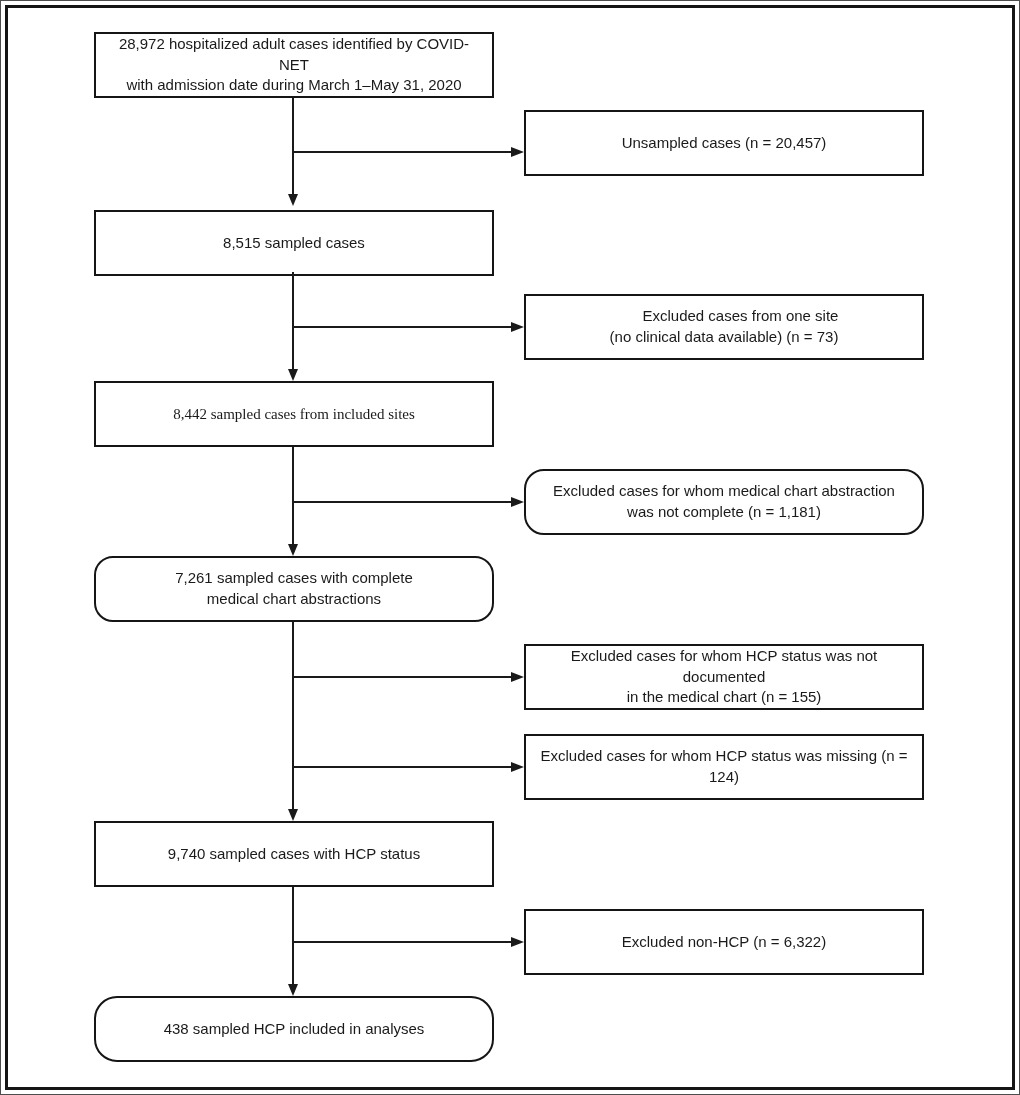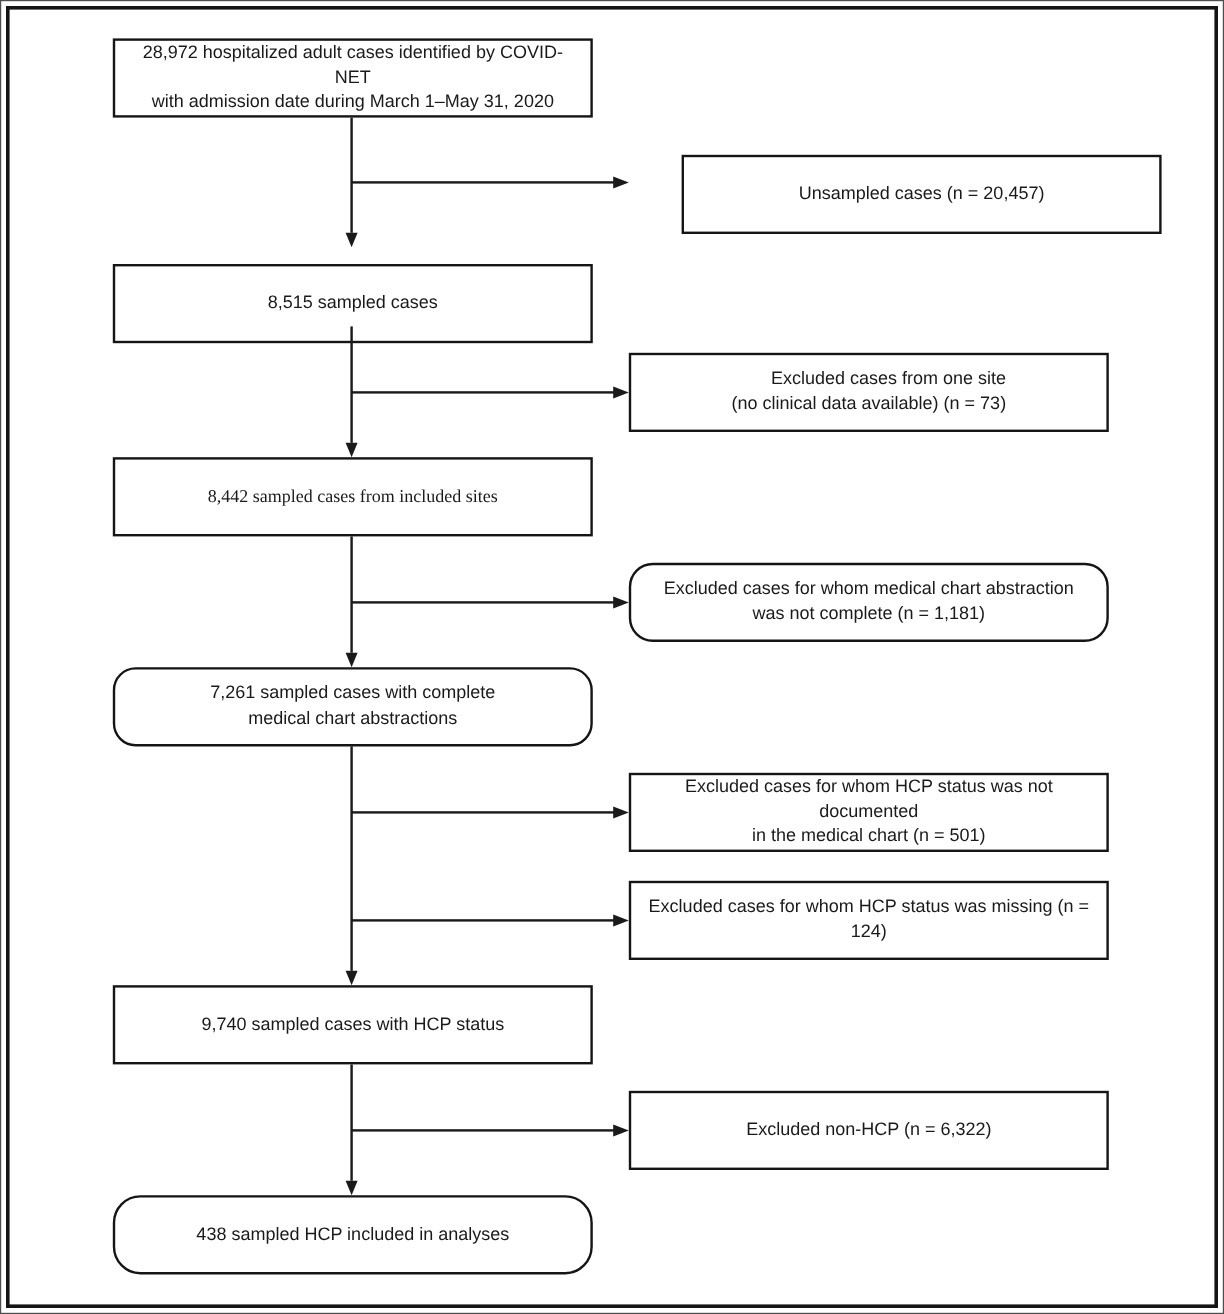--- a/index.html
+++ b/index.html
@@ -34,28 +34,28 @@
     text-align: center;
     font-size: 15px;
     line-height: 1.38;
     color: #1a1a1a;
     white-space: pre-line;
     padding: 2px 8px;
   }
   
   .lcol { left: 93px; width: 400px; height: 66px; }
   .l1 { top: 31px; }
-  .l2 { top: 219px; }
+  .l2 { top: 209px; }
   .l3 { top: 380px; font-family: Liberation Serif, serif; }
   .l4 { top: 555px; border-radius: 19px; }
   .l5 { top: 820px; }
   .l6 { top: 995px; border-radius: 23px; }
   
   .rcol { left: 523px; width: 400px; height: 66px; }
-  .r1 { top: 128px; margin-left: 44px; }
+  .r1 { top: 109px; }
   .r2 { top: 293px; text-align: right; }
   .r3 { top: 468px; border-radius: 20px; }
   .r4 { top: 643px; }
   .r5 { top: 733px; }
   .r6 { top: 908px; }
   
   .vline {
     position: absolute;
     left: 291px;
     width: 2px;
@@ -121,21 +121,21 @@
 medical chart abstractions</div>
   <div class="fbox lcol l5">9,740 sampled cases with HCP status</div>
   <div class="fbox lcol l6">438 sampled HCP included in analyses</div>
 
   <div class="fbox rcol r1">Unsampled cases (n = 20,457)</div>
   <div class="fbox rcol r2">Excluded cases from one site
 (no clinical data available) (n = 73)</div>
   <div class="fbox rcol r3">Excluded cases for whom medical chart abstraction
 was not complete (n = 1,181)</div>
   <div class="fbox rcol r4">Excluded cases for whom HCP status was not documented
-in the medical chart (n = 501)</div>
+in the medical chart (n = 155)</div>
   <div class="fbox rcol r5">Excluded cases for whom HCP status was missing (n = 124)</div>
   <div class="fbox rcol r6">Excluded non-HCP (n = 6,322)</div>
 
   <div class="vline v1"></div>
   <div class="arrow-down ad1"></div>
   <div class="vline v2"></div>
   <div class="arrow-down ad2"></div>
   <div class="vline v3"></div>
   <div class="arrow-down ad3"></div>
   <div class="vline v4"></div>

